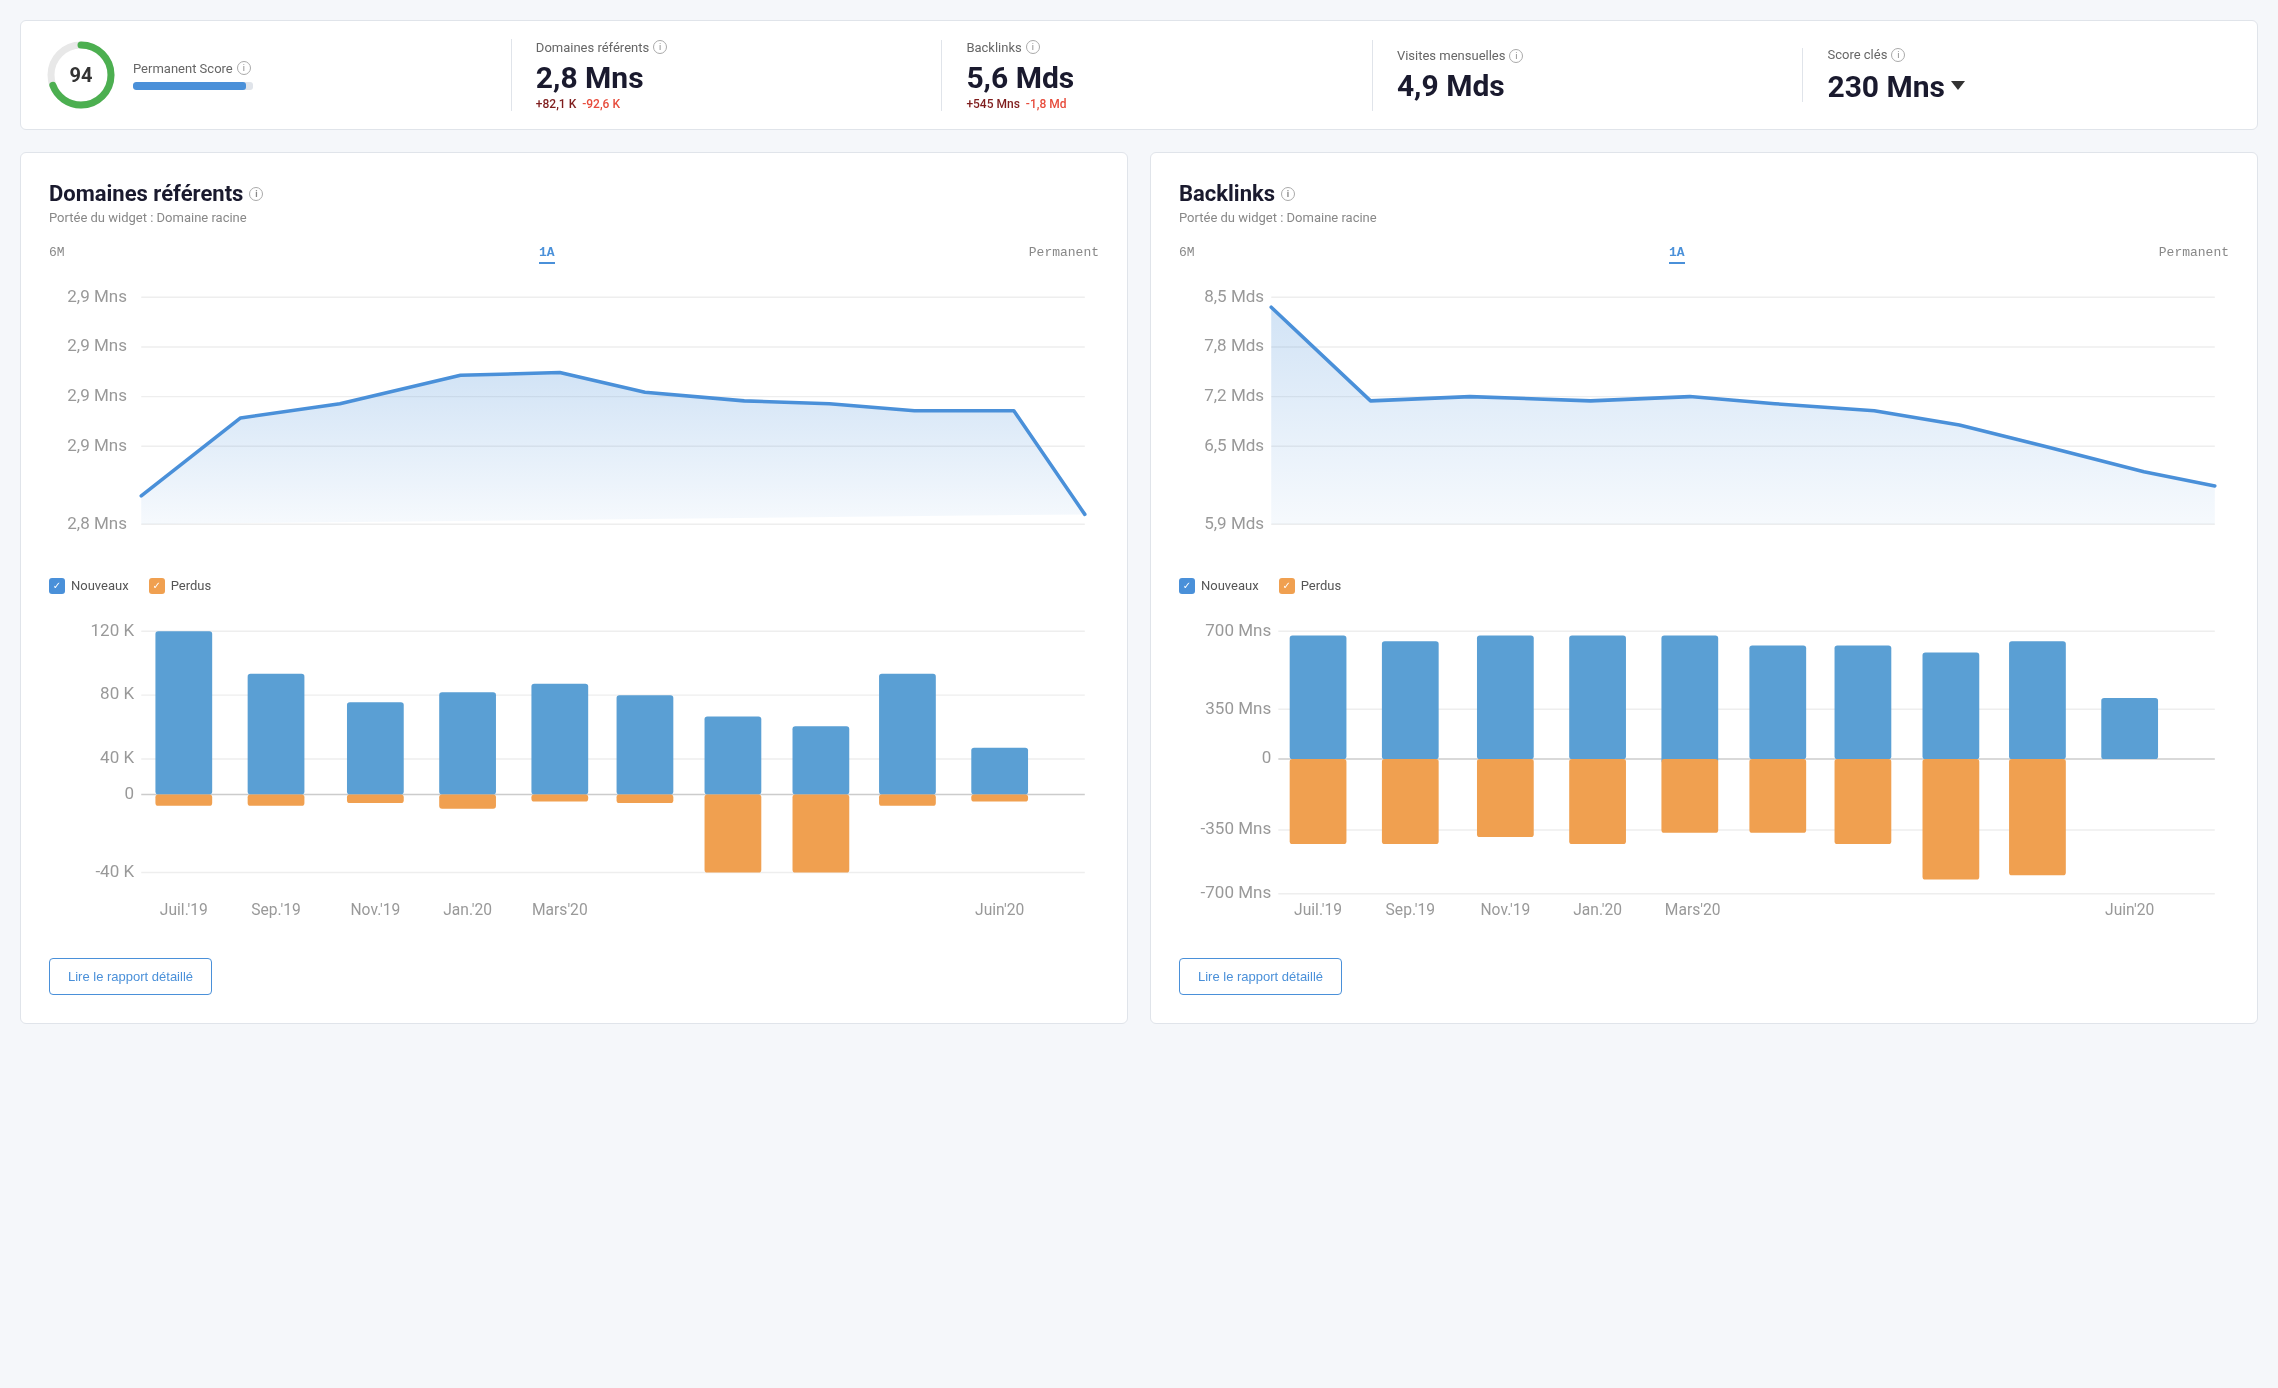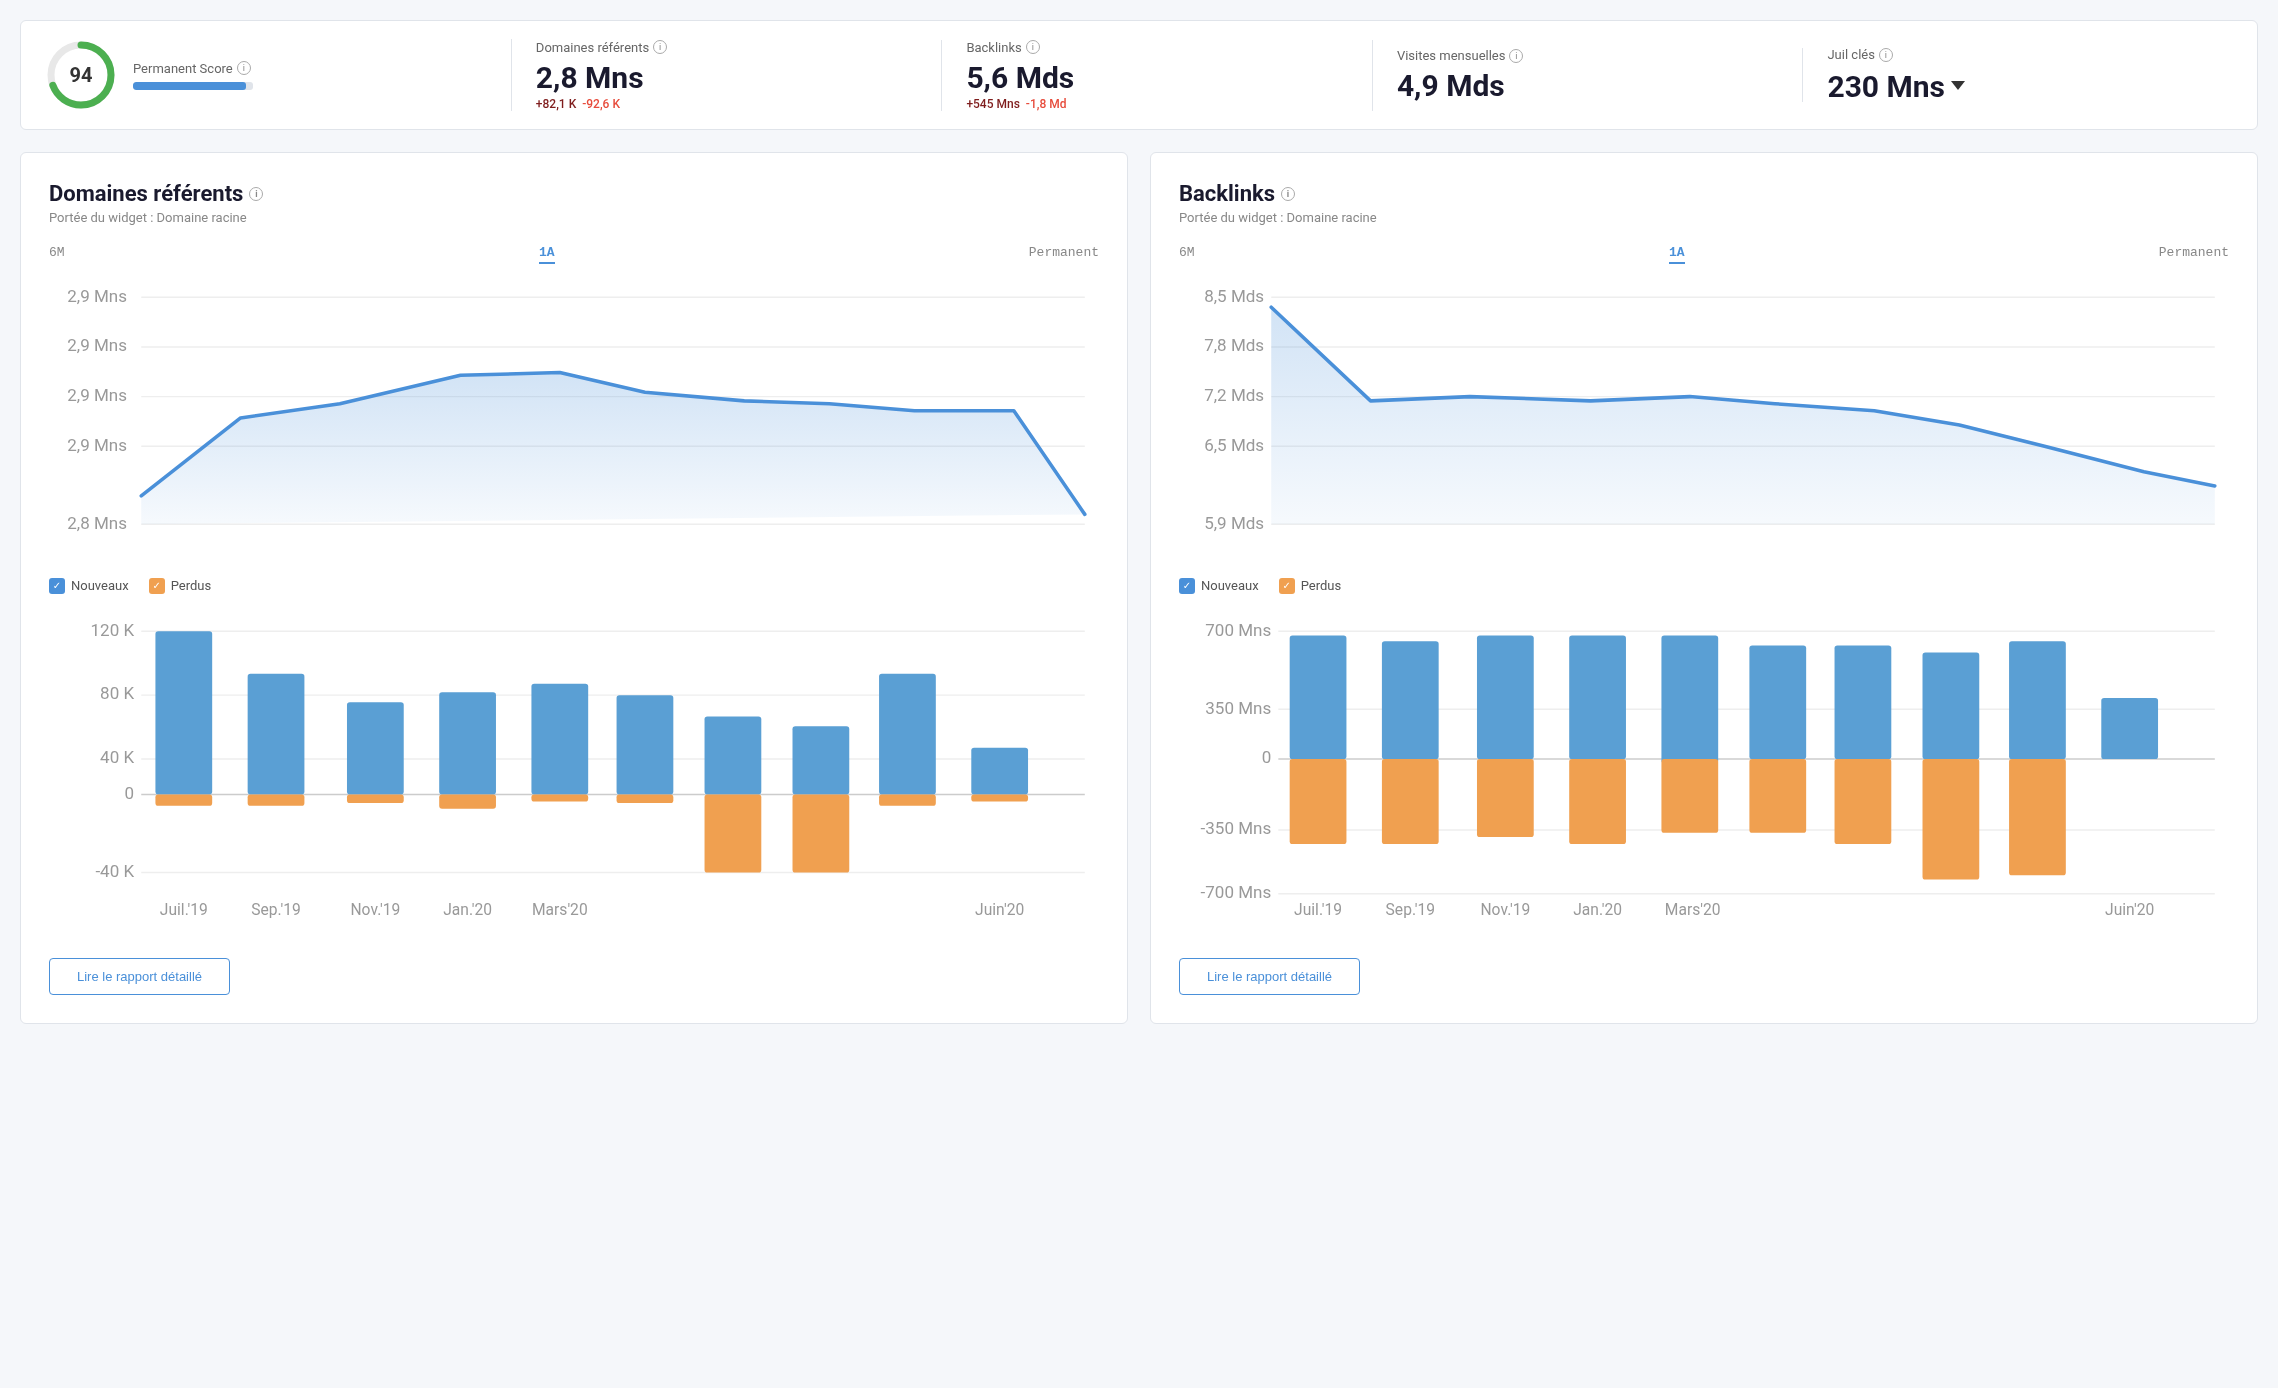--- a/index.html
+++ b/index.html
@@ -193,21 +193,21 @@
       font-size: 10px;
       flex-shrink: 0;
     }
     .legend-check.blue { background: #4a90d9; }
     .legend-check.orange { background: #f0a050; }
 
     
     .report-btn {
       display: inline-block;
       margin-top: 18px;
-      padding: 10px 27px;
+      padding: 10px 18px;
       border: 1px solid #4a90d9;
       border-radius: 4px;
       color: #4a90d9;
       font-size: 13px;
       font-weight: 500;
       cursor: pointer;
       background: #fff;
     }
 
     
@@ -269,21 +269,21 @@
   <div class="metric-item">
     <div class="metric-label">
       <span>Visites mensuelles</span>
       <span class="info-icon">i</span>
     </div>
     <div class="metric-value">4,9 Mds</div>
   </div>
 
   <div class="metric-item">
     <div class="metric-label">
-      <span>Juil clés</span>
+      <span>Score clés</span>
       <span class="info-icon">i</span>
     </div>
     <div class="metric-value-with-arrow">
       <div class="metric-value">230 Mns</div>
       <span class="chevron-down"></span>
     </div>
   </div>
 </div>
 
 <div class="panels-row">

